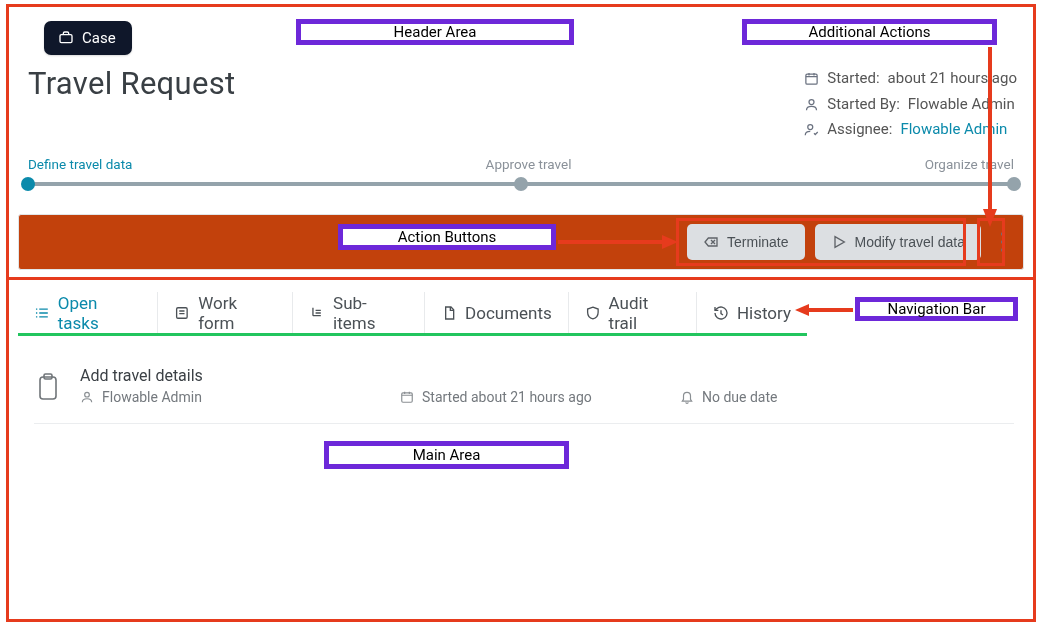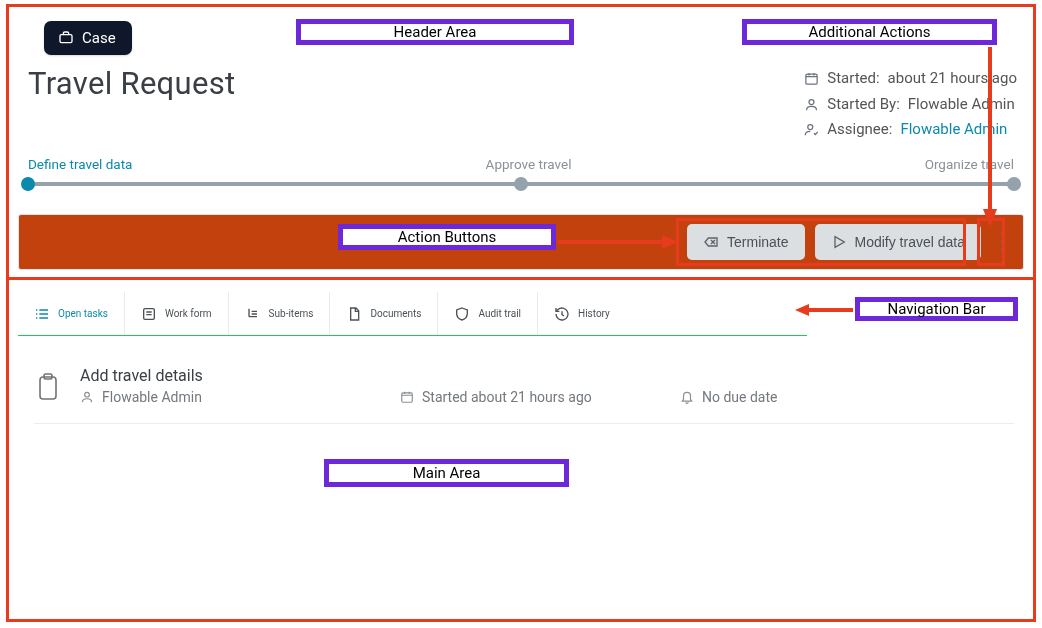--- a/index.html
+++ b/index.html
@@ -127,22 +127,22 @@
     display:flex; flex-direction:column; align-items:center; justify-content:center; gap:4px;
     border-radius:4px; cursor:pointer;
   }
   .kebab span { width:4px; height:4px; background:#6b7280; border-radius:50%; }
 
   
   .nav {
     position:absolute; top:292px; left:18px; right:235px;
     height:44px;
     display:flex; align-items:center;
-    border-bottom:1px solid #22c55e;
-    font-size:10px;
+    border-bottom:3px solid #22c55e;
+    font-size:17px;
     color:#4b5156;
   }
   .nav-item {
     padding:0 16px; height:100%;
     display:flex; align-items:center; gap:8px;
     cursor:pointer;
     border-right:1px solid #e8eaec;
   }
   .nav-item:last-child { border-right:none; }
   .nav-item.active { color:#0b8aab; }
@@ -328,21 +328,21 @@
         </div>
       </div>
     </div>
   </div>
 </div>
 
 <div class="annotation-box" style="top:19px; left:296px; width:278px; height:26px;">Header Area</div>
 <div class="annotation-box" style="top:19px; left:742px; width:255px; height:26px;">Additional Actions</div>
 <div class="annotation-box" style="top:224px; left:338px; width:218px; height:26px;">Action Buttons</div>
 <div class="annotation-box" style="top:297px; left:855px; width:163px; height:24px;">Navigation Bar</div>
-<div class="annotation-box" style="top:459px; left:324px; width:245px; height:28px;">Main Area</div>
+<div class="annotation-box" style="top:441px; left:324px; width:245px; height:28px;">Main Area</div>
 
 <svg class="annotation-arrow" style="top:232px; left:558px; width:120px; height:20px;" viewBox="0 0 120 20">
   <line x1="0" y1="10" x2="108" y2="10" stroke="#e63b1d" stroke-width="4"></line>
   <polygon points="120,10 104,3 104,17" fill="#e63b1d"></polygon>
 </svg>
 <svg class="annotation-arrow" style="top:303px; left:795px; width:58px; height:14px;" viewBox="0 0 58 14">
   <line x1="58" y1="7" x2="12" y2="7" stroke="#e63b1d" stroke-width="4"></line>
   <polygon points="0,7 14,1 14,13" fill="#e63b1d"></polygon>
 </svg>
 <svg class="annotation-arrow" style="top:47px; left:981px; width:18px; height:180px;" viewBox="0 0 18 180">

